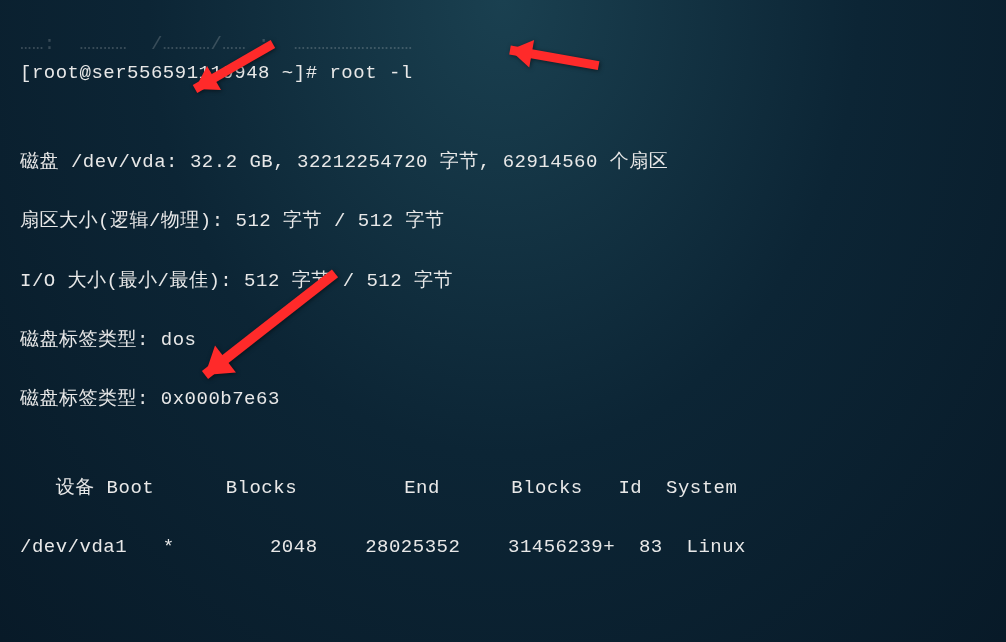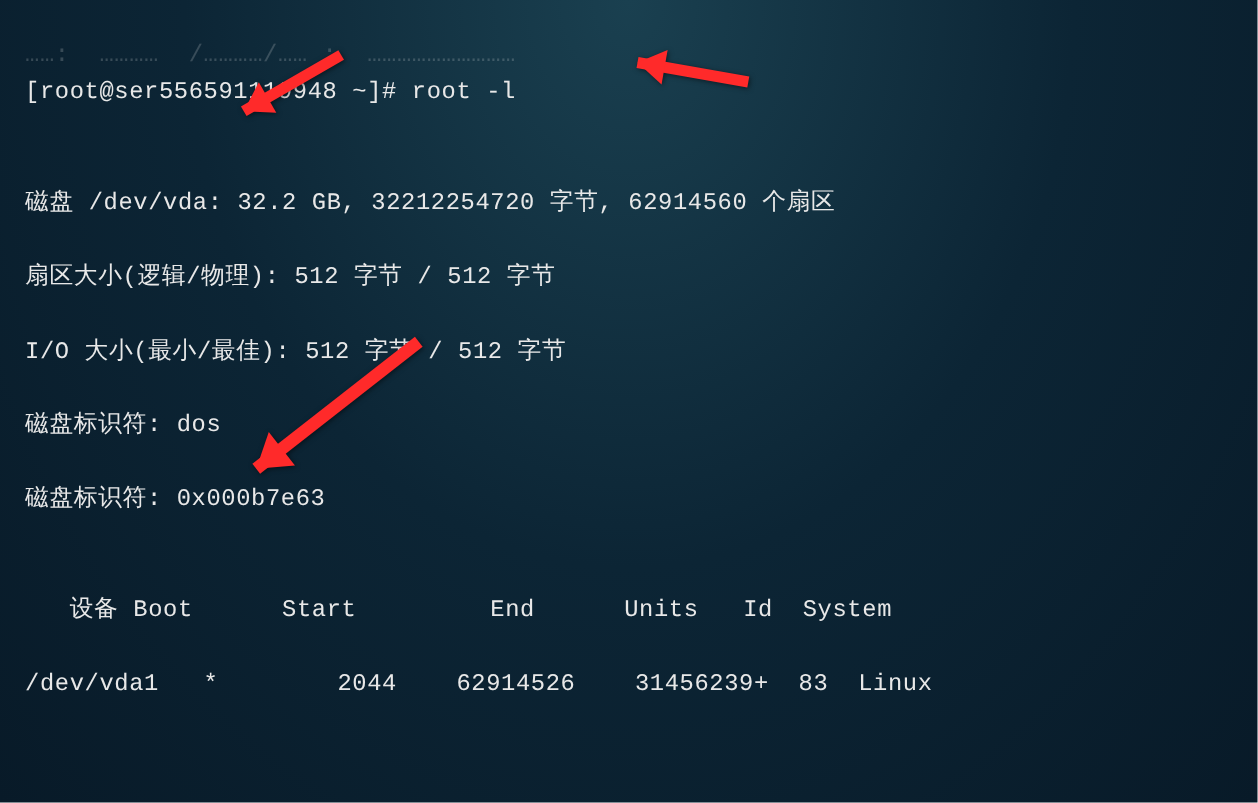--- a/index.html
+++ b/index.html
@@ -37,25 +37,25 @@
   </style>
 </head>
 <body>
 
 <div class="terminal">
 <span class="line" style="opacity:0.2">……:  …………  /…………/…… :  …………………………</span><span class="line"><span>[root@ser556591119948 ~]# </span><span>root -l</span></span>
 <span class="line"></span>
 <span class="line">磁盘 /dev/vda: 32.2 GB, 32212254720 字节, 62914560 个扇区</span>
 <span class="line">扇区大小(逻辑/物理): 512 字节 / 512 字节</span>
 <span class="line">I/O 大小(最小/最佳): 512 字节 / 512 字节</span>
-<span class="line">磁盘标识符: dos</span>
-<span class="line">磁盘标识符: 0x000b7e63</span>
+<span class="line">磁盘标签类型: dos</span>
+<span class="line">磁盘标签类型: 0x000b7e63</span>
 <span class="line"></span>
-<span class="line">   设备 Boot      Start         End      Units   Id  System</span>
-<span class="line">/dev/vda1   *        2044    62914526    31456239+  83  Linux</span>
+<span class="line">   设备 Boot      Blocks         End      Blocks   Id  System</span>
+<span class="line">/dev/vda1   *        2048    28025352    31456239+  83  Linux</span>
 <span class="line"></span>
 
 
 
 
 
 
 <span class="line"></span>
 
 

